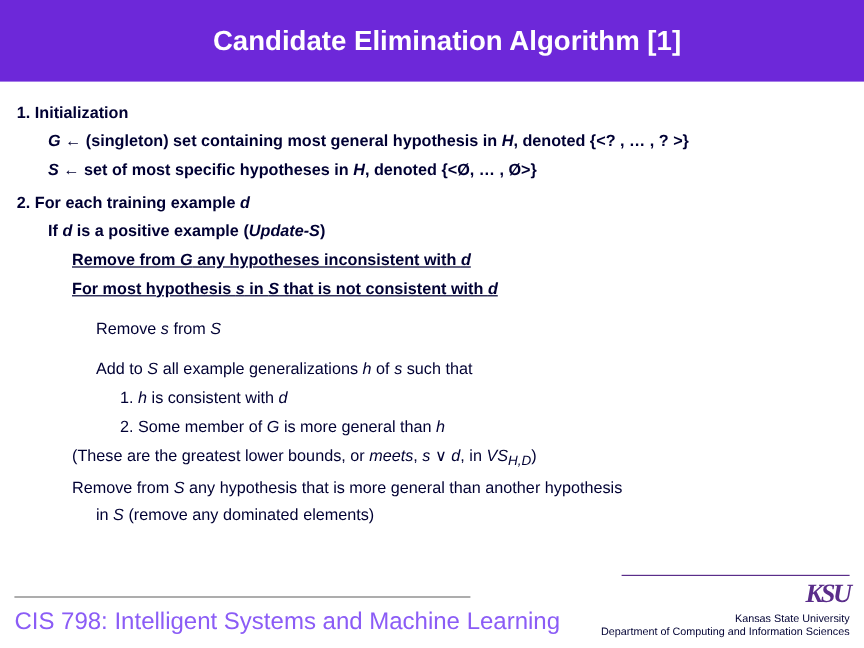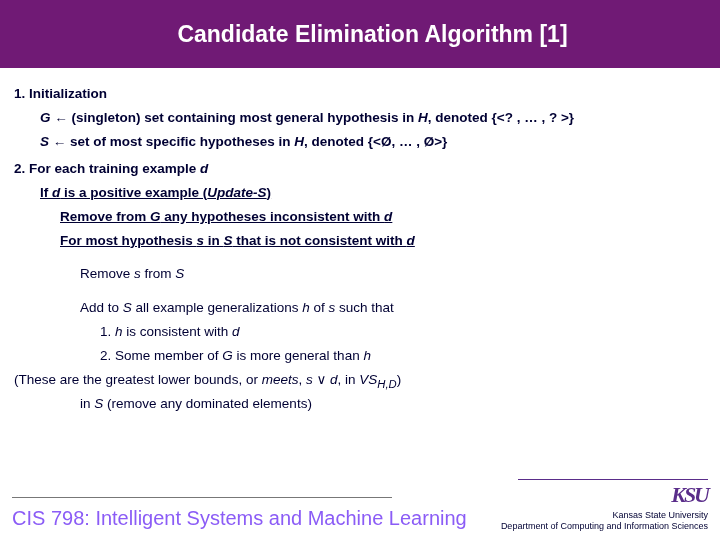--- a/index.html
+++ b/index.html
@@ -7,46 +7,46 @@
     width: 720px;
     height: 540px;
     background: #ffffff;
     font-family: Arial, Helvetica, sans-serif;
     position: relative;
     overflow: hidden;
   }
   .header-band {
     width: 100%;
     height: 68px;
-    background: #701a75;
+    background: #6d28d9;
     display: flex;
     align-items: center;
     justify-content: center;
     padding-left: 25px;
   }
   .title {
     color: #ffffff;
     font-size: 23px;
     font-weight: bold;
   }
   .content {
     padding: 10px 14px 0 14px;
     color: #000033;
     font-size: 13.5px;
     line-height: 1.55;
   }
   .sec1 { font-weight: bold; margin-top: 6px; }
   .sec2-a { font-weight: bold; margin-left: 26px; margin-top: 3px; }
   .sec2-b { font-weight: bold; margin-left: 26px; margin-top: 3px; }
   .sec2 { font-weight: bold; margin-top: 6px; }
-  .sec2h { font-weight: bold; margin-left: 26px; margin-top: 3px; text-decoration: underline; }
+  .sec2h { font-weight: bold; margin-left: 26px; margin-top: 3px; }
   .sec3 { font-weight: bold; margin-left: 46px; margin-top: 3px; text-decoration: underline; }
   .sec4 { margin-left: 66px; margin-top: 13px; }
   .sec5 { margin-left: 86px; margin-top: 3px; }
-  .sec3-plain { margin-top: 3px; }
+  .sec3-plain { margin-left: 46px; margin-top: 3px; }
   .sec3-cont { margin-left: 66px; margin-top: 1px; }
   .ital { font-style: italic; }
   .footer {
     position: absolute;
     bottom: 8px;
     left: 0;
     width: 100%;
     padding: 0 12px;
     display: flex;
     align-items: flex-end;
@@ -138,20 +138,23 @@
   </div>
 
   <div class="sec5">
     <span>2. Some member of </span><span class="ital">G</span><span> is more general than </span><span class="ital">h</span>
   </div>
 
   <div class="sec3-plain">
     <span>(These are the greatest lower bounds, or </span><span class="ital">meets</span><span>, </span><span class="ital">s</span><span> ∨ </span><span class="ital">d</span><span>, in </span><span class="ital">VS</span><sub><span class="ital">H,D</span></sub><span>)</span>
   </div>
 
+  <div class="sec3-plain">
+    <span>Remove from </span><span class="ital">S</span><span> any hypothesis that is more general than another hypothesis</span>
+  </div>
   <div class="sec3-cont">
     <span>in </span><span class="ital">S</span><span> (remove any dominated elements)</span>
   </div>
 
 </div>
 
 <hr class="hr-line">
 <hr class="hr-right">
 
 <div class="footer">

